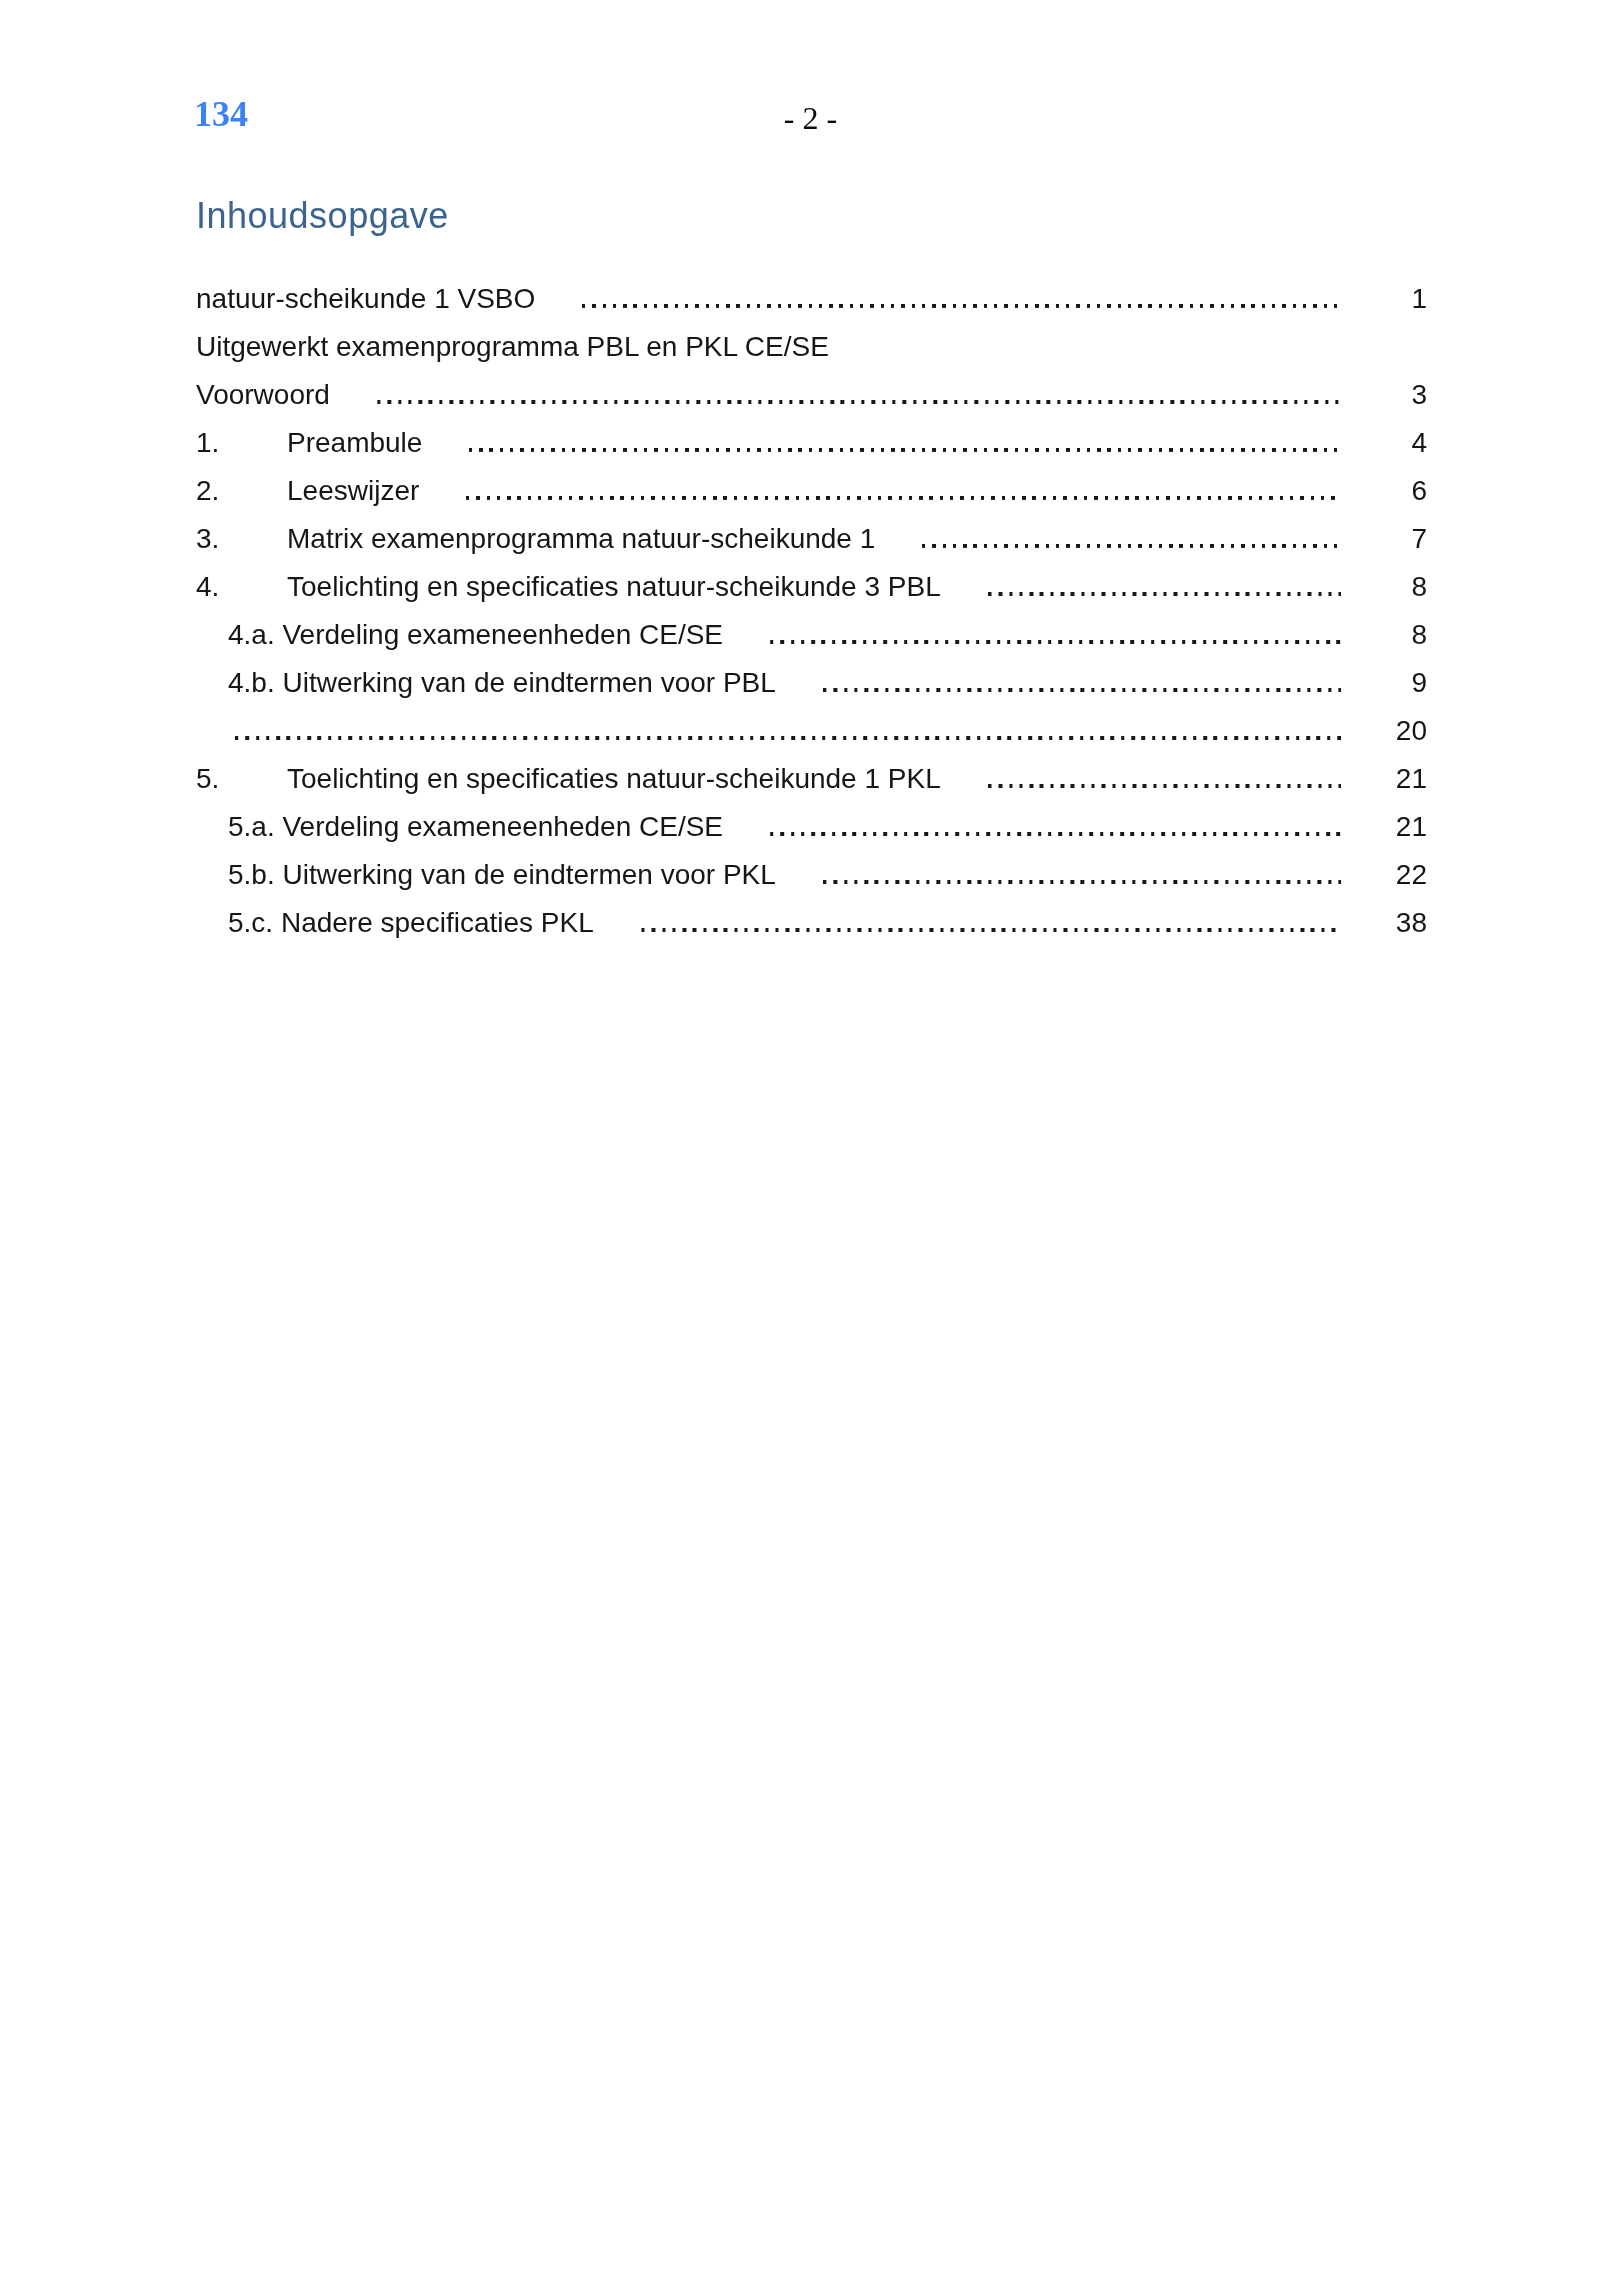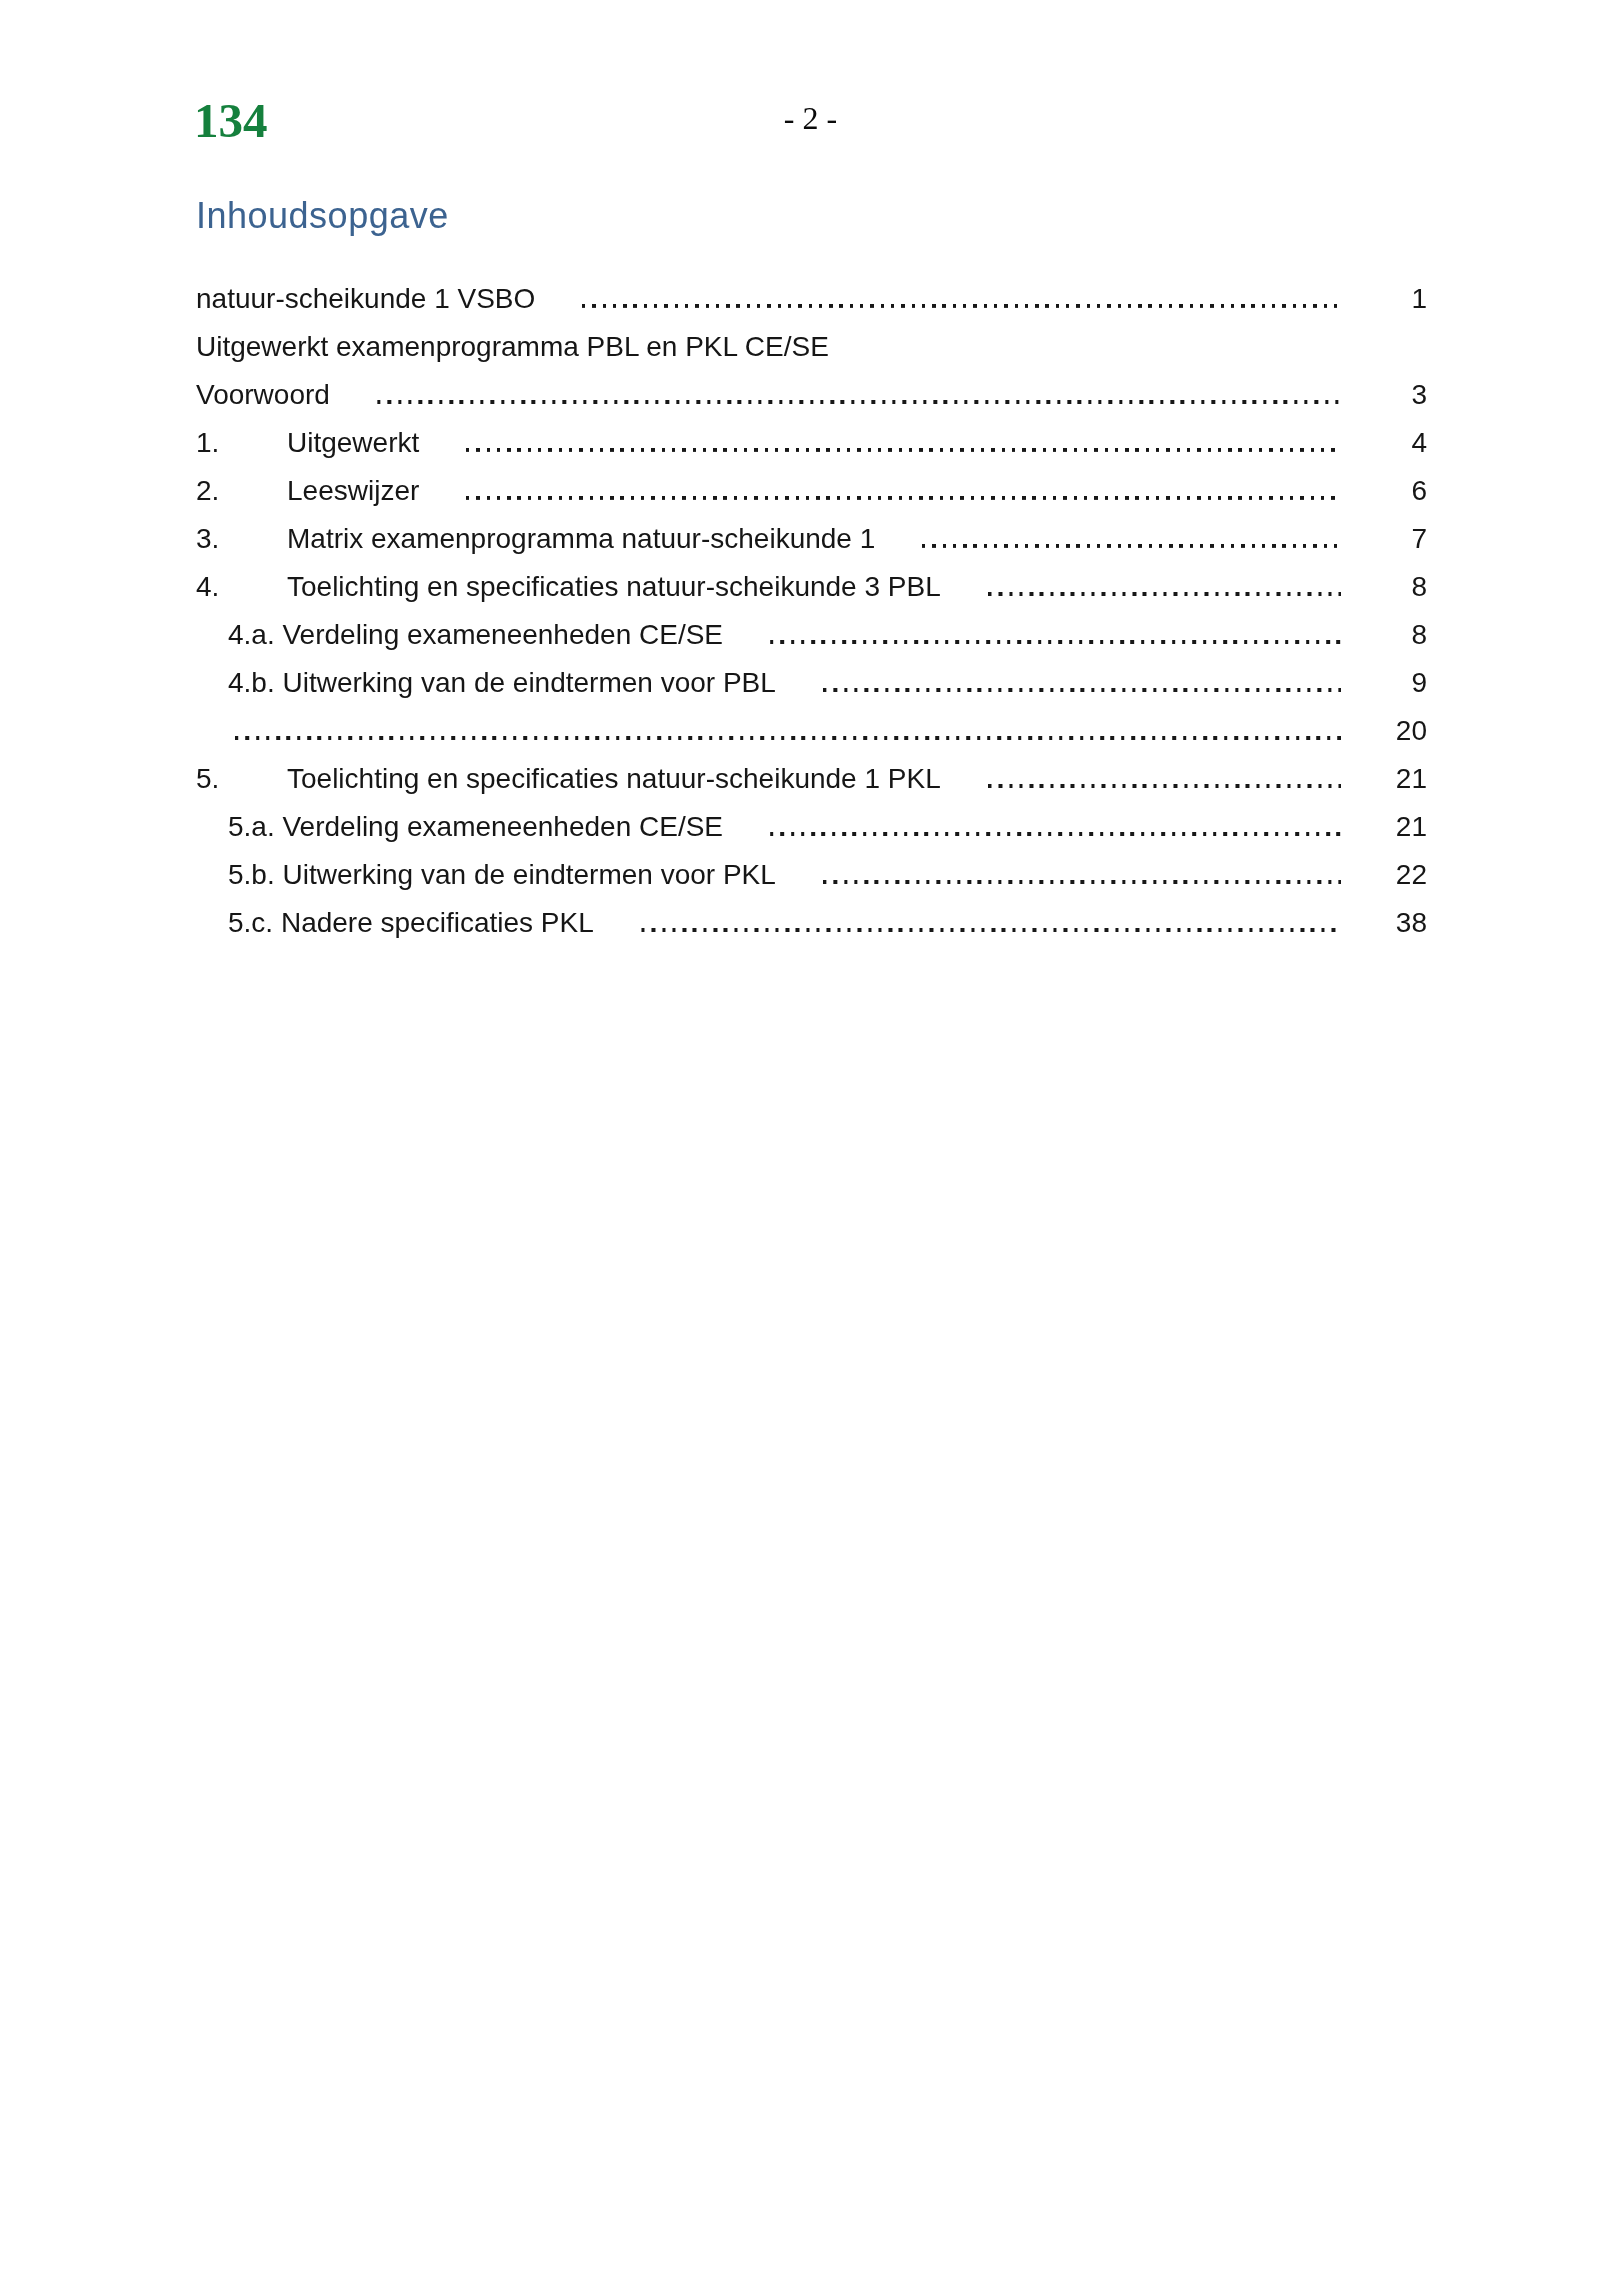--- a/index.html
+++ b/index.html
@@ -15,23 +15,23 @@
     font-family: "Liberation Sans", sans-serif;
     color: #161616;
     overflow: hidden;
   }
   .corner-number {
     position: absolute;
     left: 194px;
     top: 96px;
     font-family: "Liberation Serif", serif;
     font-weight: bold;
-    font-size: 49px;
+    font-size: 36px;
     line-height: 1;
-    color: #15803d;
+    color: #3b82f6;
   }
   .header-page-label {
     position: absolute;
     left: 0;
     top: 102px;
     width: 100%;
     text-align: center;
     font-family: "Liberation Serif", serif;
     font-size: 32px;
     line-height: 1;
@@ -111,21 +111,21 @@
 
   </div>
       <div class="toc-row style-plain">
 
     <span class="toc-label">Voorwoord</span>
     <span class="toc-leader"></span>
     <span class="toc-page">3</span>
   </div>
       <div class="toc-row style-numbered">
     <span class="toc-num">1.</span>
-    <span class="toc-label">Uitgewerkt</span>
+    <span class="toc-label">Preambule</span>
     <span class="toc-leader"></span>
     <span class="toc-page">4</span>
   </div>
       <div class="toc-row style-numbered">
     <span class="toc-num">2.</span>
     <span class="toc-label">Leeswijzer</span>
     <span class="toc-leader"></span>
     <span class="toc-page">6</span>
   </div>
       <div class="toc-row style-numbered">

